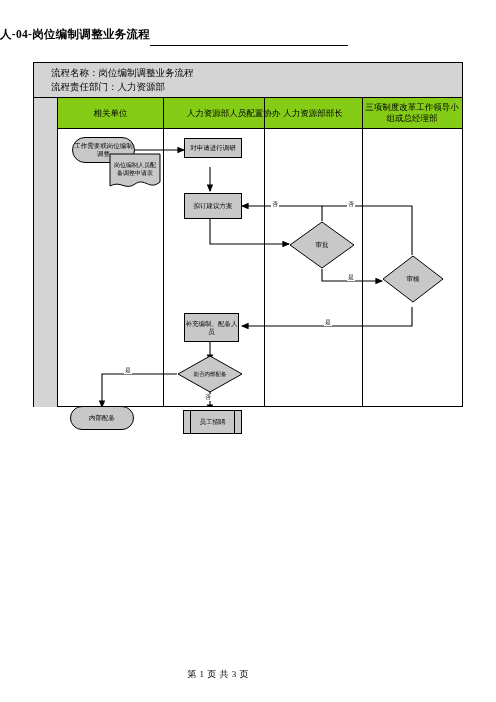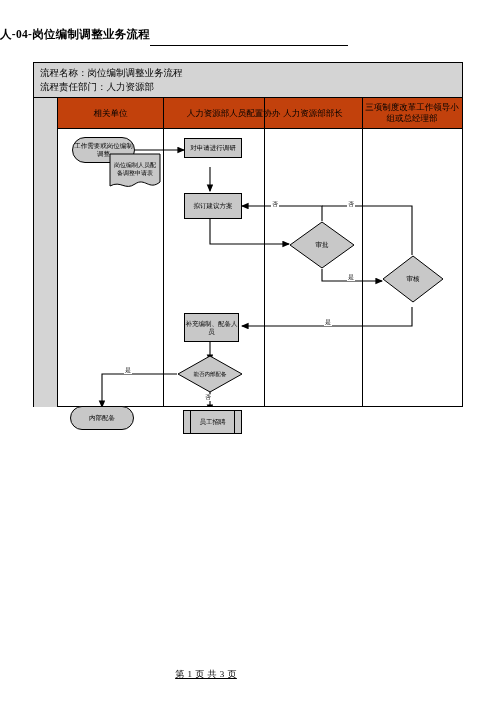--- a/index.html
+++ b/index.html
@@ -24,26 +24,26 @@
     width:430px;height:345px;
     border:1px solid #000;
     box-sizing:border-box;
     background:#fff;
   }
   .hdr-info{
     position:absolute;left:0;top:0;width:100%;height:35px;
     background:#d4d4d4;
     border-bottom:1px solid #000;
     box-sizing:border-box;
-    padding:3px 0 0 6px;
+    padding:3px 0 0 17px;
     font-size:9.5px;line-height:14px;color:#000;
   }
   .col-head-row{
     position:absolute;left:0;top:35px;width:100%;height:31px;
-    background:#c2410c;
+    background:#84cc16;
     border-bottom:1px solid #000;
     box-sizing:border-box;
   }
   .col-head{
     position:absolute;top:0;height:100%;
     display:flex;align-items:center;justify-content:center;
     text-align:center;
     font-size:8.5px;line-height:11px;color:#000;
     box-sizing:border-box;
   }
@@ -72,22 +72,22 @@
   .doc-shape{position:absolute;}
   .doc-shape svg{position:absolute;left:0;top:0;}
   .doc-lbl{position:absolute;left:0;top:0;width:100%;height:100%;
     display:flex;align-items:center;justify-content:center;
     font-size:6px;line-height:7.5px;color:#000;text-align:center;padding:0 4px 5px;
     box-sizing:border-box;}
   .edge-lbl{position:absolute;font-size:6px;color:#000;background:#fff;
     padding:0 1px;line-height:7px;}
   #lines{position:absolute;left:0;top:0;width:100%;height:100%;}
   #footer{
-    position:absolute;left:4px;top:668px;width:404px;text-align:center;
-    font-size:9px;color:#000;letter-spacing:.5px;text-decoration:underline;
+    position:absolute;left:16px;top:668px;width:404px;text-align:center;
+    font-size:9px;color:#000;letter-spacing:.5px;
   }
 </style>
 </head>
 <body>
 
 <div id="doc-title">人-04-岗位编制调整业务流程</div>
 <div id="title-rule"></div>
 
 <div id="table">
 

